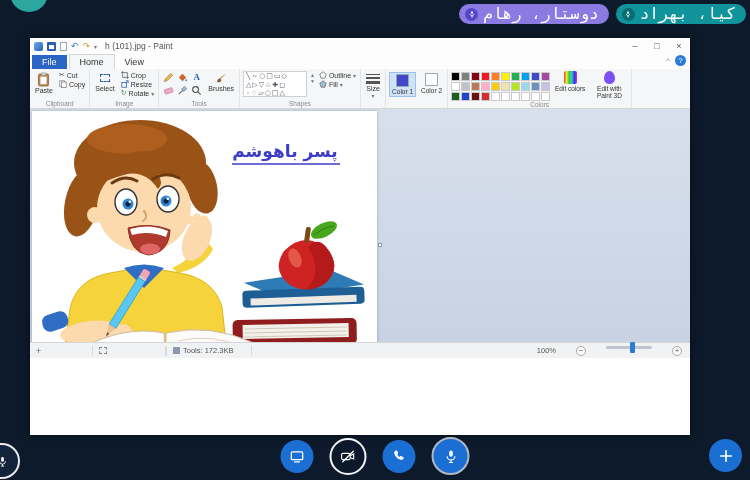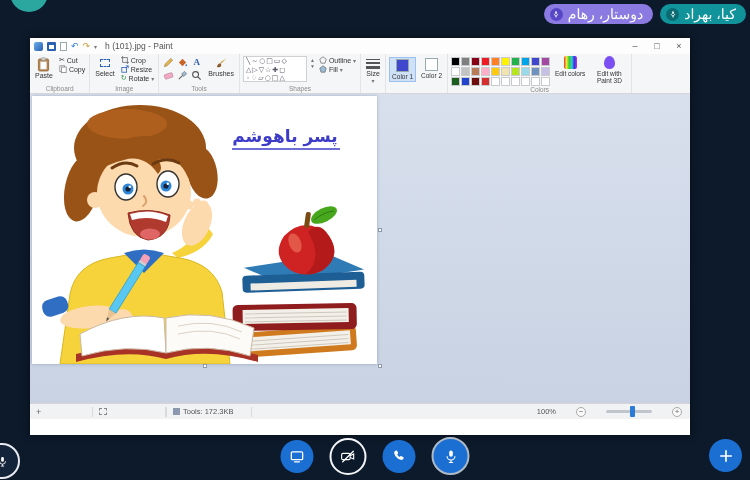--- a/index.html
+++ b/index.html
@@ -3,21 +3,21 @@
 <meta charset="utf-8">
 <style>
   * { margin:0; padding:0; box-sizing:border-box; }
   html,body { width:750px; height:480px; overflow:hidden; }
   body { background:#0d1a2b; font-family:"Liberation Sans", sans-serif; position:relative; }
 
   
   .participants { position:absolute; top:4px; right:4px; display:flex; gap:7px; z-index:5; }
   .pill { display:flex; align-items:center; gap:5px; height:20px; padding:0 10px 0 6px;
           border-radius:10px; cursor:pointer; }
-  .pill-label { color:#fff; font-size:14px; font-family:Liberation Sans, sans-serif; white-space:nowrap; direction:rtl; }
+  .pill-label { color:#fff; font-size:16px; font-family:Liberation Mono, monospace; white-space:nowrap; direction:rtl; }
   .pill-mic { width:13px; height:13px; border-radius:50%; display:flex; align-items:center; justify-content:center; flex:none; }
   .pill.purple { background:#8a7ae2; } .pill.purple .pill-mic { background:#5747c6; }
   .pill.teal   { background:#11939b; } .pill.teal .pill-mic   { background:#0b6b72; }
   .pill.dark   { background:#36306b; } .pill.dark .pill-mic   { background:#7a5cf0; }
 
   .corner-dot { position:absolute; left:10px; top:-26px; width:38px; height:38px; border-radius:50%;
                 background:#2ba7a0; }
 
   
   .paint { position:absolute; left:30px; top:38px; width:660px; height:397px; background:#fff;
@@ -68,35 +68,35 @@
               padding:1px 2px; cursor:pointer; line-height:7px; }
   .colorbox.selected { background:#cfe1f7; border:1px solid #9cc0f0; }
   .swatch-lg { width:13px; height:13px; border:1px solid #9aa; margin-bottom:1px; }
   .palette { display:grid; grid-template-columns:repeat(10,9px); grid-auto-rows:9px; gap:1px; padding-top:1px; }
   .pswatch { border:1px solid #c9cacc; cursor:pointer; }
   .rainbow { width:13px; height:13px; border-radius:2px;
              background:linear-gradient(90deg,#e33,#ee3,#3c3,#3cc,#33e,#c3c); }
   .p3d { width:11px; height:13px; background:#7b4ff2; border-radius:50% 50% 50% 50%/60% 60% 40% 40%; }
   .lbl2 { font-size:6.5px; color:#333; text-align:center; line-height:7px; margin-top:1px; }
 
-  .canvas-area { position:relative; height:309px;
+  .canvas-area { position:relative; height:233px;
                  background:linear-gradient(#d8e0ed,#c8d2e2); overflow:hidden; }
   .image { position:absolute; left:2px; top:2px; width:345px; height:268px; background:#fff;
            box-shadow:0 0 3px rgba(60,80,120,.35); }
   .handle { position:absolute; width:4px; height:4px; background:#fff; border:1px solid #8b98ad; }
 
   .statusbar { height:16px; background:#f1f2f3; border-top:1px solid #d5d6d7; display:flex; align-items:center;
                font-size:7.5px; color:#555; }
   .seg { display:flex; align-items:center; gap:3px; padding:0 6px; height:100%; }
   .seg-sep { width:1px; height:10px; background:#d9dadb; }
   .cross-g { font-size:9px; color:#666; }
   .selicon-sm { width:8px; height:7px; border:1px dashed #888; }
   .dimicon-sm { width:8px; height:7px; border:1px solid #888; }
   .sizeicon-sm { width:7px; height:7px; background:#8b98ad; }
-  .zoomctrl { margin-left:auto; display:flex; align-items:center; gap:20px; padding-right:8px; }
+  .zoomctrl { margin-left:auto; display:flex; gap:20px; padding-right:8px; }
   .zbtn { width:10px; height:10px; border-radius:50%; border:1px solid #aaa; color:#666; font-size:8px;
           display:flex; align-items:center; justify-content:center; line-height:1; cursor:pointer; background:#fafafa; }
   .ztrack { width:46px; height:3px; background:#c0c4cc; border-radius:2px; position:relative; cursor:pointer; }
   .zthumb { position:absolute; left:24px; top:-4px; width:5px; height:11px; background:#2b7cd6; border-radius:1px; cursor:pointer; }
 
   
   .callbar { position:absolute; left:50%; transform:translateX(-50%); bottom:5px; display:flex;
              align-items:center; gap:16px; }
   .cbtn { border-radius:50%; display:flex; align-items:center; justify-content:center; cursor:pointer; flex:none; }
   .cbtn.blue { width:33px; height:33px; background:#1b6fd3; }
@@ -147,20 +147,29 @@
       <span class="qat-dd">▾</span>
     </div>
     <span class="win-title">h (101).jpg - Paint</span>
     <div class="win-btns">
       <span class="win-btn">–</span>
       <span class="win-btn">□</span>
       <span class="win-btn">×</span>
     </div>
   </div>
 
+  <div class="tabrow">
+    <span class="tab file">File</span>
+    <span class="tab active">Home</span>
+    <span class="tab">View</span>
+    <span class="tab-right">
+      <span class="collapse-g">^</span>
+      <span class="help-g">?</span>
+    </span>
+  </div>
 
   <div class="ribbon">
 
     <div class="rgroup">
       <div class="rg-body">
         <div class="bigbtn">
           <svg width="13" height="15" viewBox="0 0 14 16">
               <rect x="1.5" y="2" width="11" height="13" rx="1.5" fill="#b9844a" stroke="#8a5f33" stroke-width=".8"></rect>
               <rect x="4.5" y=".8" width="5" height="2.6" rx=".8" fill="#d9d9d9" stroke="#888" stroke-width=".6"></rect>
               <rect x="3.5" y="5" width="7" height="8" fill="#fff" stroke="#bbb" stroke-width=".5"></rect>

